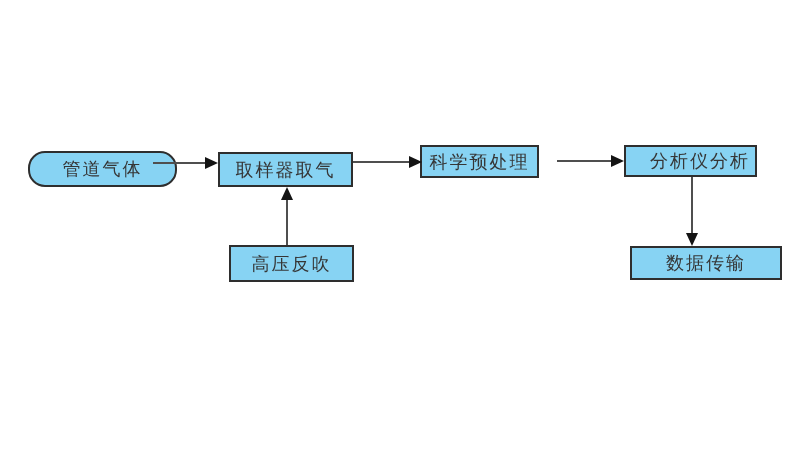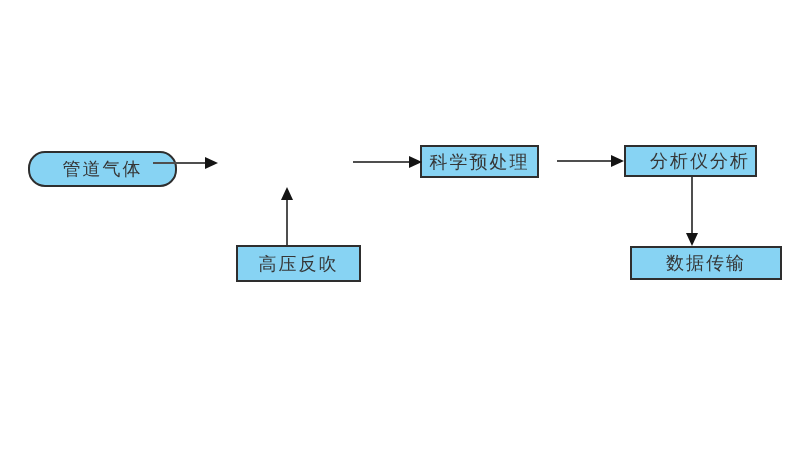--- a/index.html
+++ b/index.html
@@ -17,21 +17,21 @@
     font-size: 18px;
     color: #363636;
     letter-spacing: 2px;
     white-space: nowrap;
   }
   .node-pipeline  { left: 28px;  top: 151px; width: 149px; height: 36px; border-radius: 17px; }
   .node-sampler   { left: 218px; top: 152px; width: 135px; height: 35px; }
   .node-pretreat  { left: 420px; top: 145px; width: 119px; height: 33px; }
   .node-analyzer  { left: 624px; top: 145px; width: 133px; height: 32px; padding-left: 19px; }
   .node-datatx    { left: 630px; top: 246px; width: 152px; height: 34px; }
-  .node-blowback  { left: 236px; top: 245px; width: 125px; height: 37px; }
+  .node-blowback  { left: 229px; top: 245px; width: 125px; height: 37px; }
 
   .line { position: absolute; background: #4f4f4f; }
   .h-line { height: 1.5px; }
   .v-line { width: 1.5px; }
 
   .l-1 { left: 153px; top: 162px; width: 53px; }
   .l-2 { left: 353px; top: 161px; width: 57px; }
   .l-3 { left: 557px; top: 160px; width: 55px; }
   .l-4 { left: 691px; top: 177px; height: 57px; }
   .l-5 { left: 286px; top: 199px; height: 46px; }
@@ -60,20 +60,23 @@
 </style>
 </head>
 <body>
 
 <div class="canvas">
 
   <div class="flow-node node-pipeline">
     <span>管道气体</span>
   </div>
 
+  <div class="flow-node node-sampler">
+    <span>取样器取气</span>
+  </div>
 
   <div class="flow-node node-pretreat">
     <span>科学预处理</span>
   </div>
 
   <div class="flow-node node-analyzer">
     <span>分析仪分析</span>
   </div>
 
   <div class="flow-node node-datatx">

